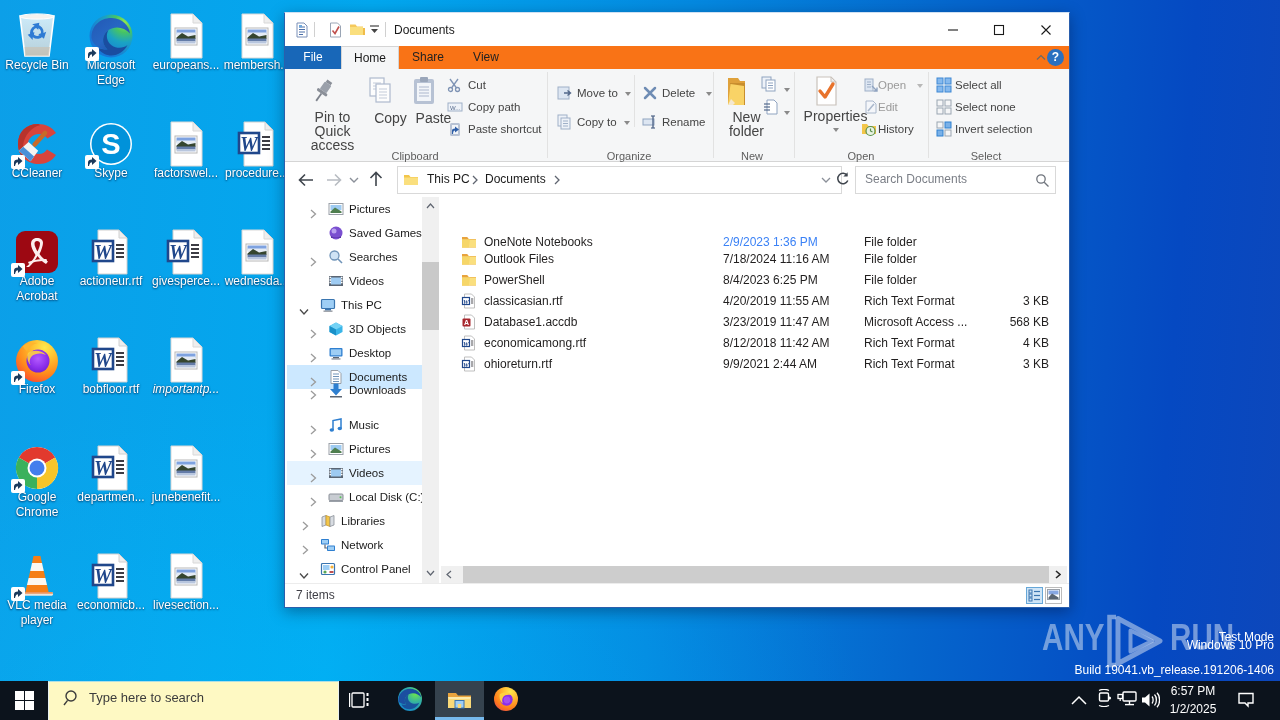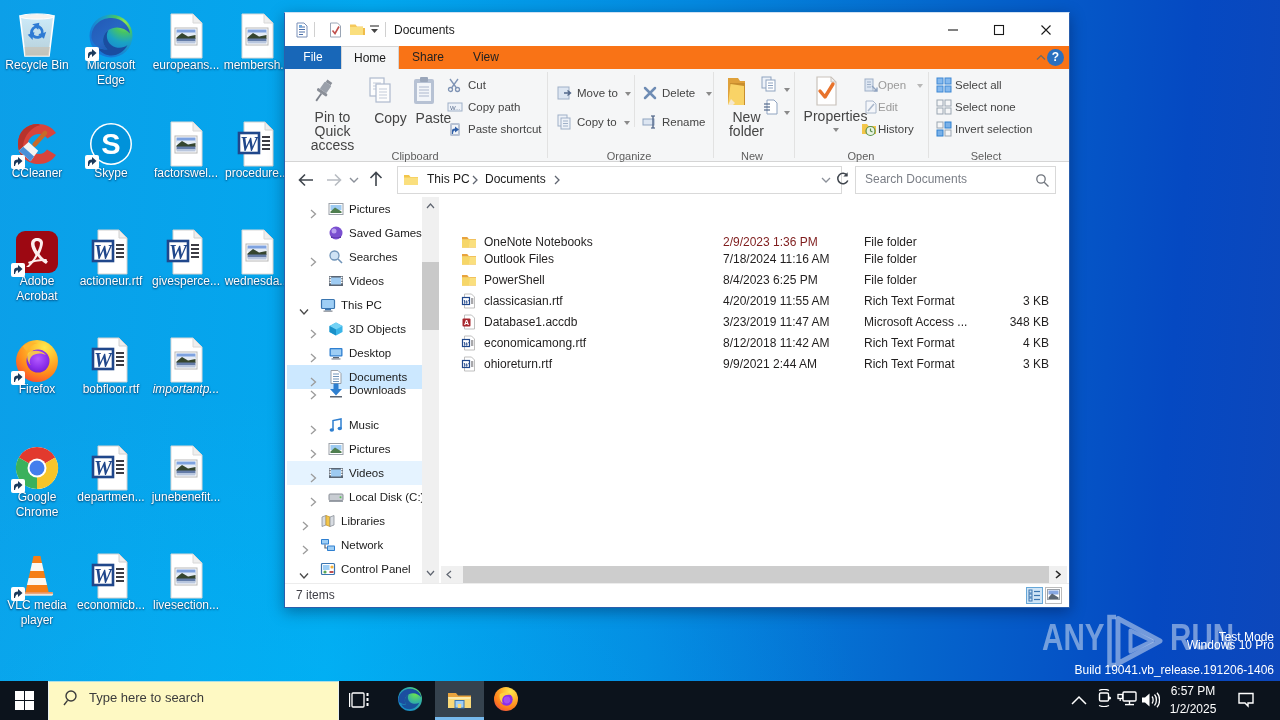--- a/index.html
+++ b/index.html
@@ -924,21 +924,21 @@
         </div>
 </div>
     <div class="flist" id="flist">
 <div class="frow" style="top:35px;">
           <span class="fico"><svg width="16" height="16" viewBox="0 0 16 16">
               <path d="M1 3 L6.2 3 L7.8 5 L15 5 L15 13.5 L1 13.5 Z" fill="#e8a33d"></path>
               <path d="M1 5.5 L15 5.5 L15 13.5 L1 13.5 Z" fill="#fadf7e"></path>
               <path d="M1 5.5 L9 5.5 L7.8 13.5 L1 13.5 Z" fill="#f6d668"></path>
             </svg></span>
           <span class="fname">OneNote Notebooks</span>
-          <span class="fdate" style="color:#7f1d1d;">2/9/2023 1:36 PM</span>
+          <span class="fdate" style="color:#3b82f6;">2/9/2023 1:36 PM</span>
           <span class="ftype" style="color:#211f1f;">File folder</span>
           <span class="fsize"></span>
         </div>
 <div class="frow" style="top:52px;">
           <span class="fico"><svg width="16" height="16" viewBox="0 0 16 16">
               <path d="M1 3 L6.2 3 L7.8 5 L15 5 L15 13.5 L1 13.5 Z" fill="#e8a33d"></path>
               <path d="M1 5.5 L15 5.5 L15 13.5 L1 13.5 Z" fill="#fadf7e"></path>
               <path d="M1 5.5 L9 5.5 L7.8 13.5 L1 13.5 Z" fill="#f6d668"></path>
             </svg></span>
           <span class="fname">Outlook Files</span>
@@ -975,21 +975,21 @@
         </div>
 <div class="frow" style="top:115px;">
           <span class="fico"><svg width="16" height="16" viewBox="0 0 16 16">
               <path d="M3.5 1 L10.5 1 L13.5 4 L13.5 15 L3.5 15 Z" fill="#fff" stroke="#b8b8b8" stroke-width=".9"></path>
               <rect x="1.5" y="4.5" width="8" height="8" rx="1" fill="#a8272e"></rect>
               <text x="5.5" y="11" font-size="7" font-weight="bold" text-anchor="middle" fill="#fff" font-family="Liberation Sans,sans-serif">A</text>
             </svg></span>
           <span class="fname">Database1.accdb</span>
           <span class="fdate" style="color:#211f1f;">3/23/2019 11:47 AM</span>
           <span class="ftype" style="color:#211f1f;">Microsoft Access ...</span>
-          <span class="fsize">348 KB</span>
+          <span class="fsize">568 KB</span>
         </div>
 <div class="frow" style="top:136px;">
           <span class="fico"><svg width="16" height="16" viewBox="0 0 16 16">
               <path d="M3.5 1 L10.5 1 L13.5 4 L13.5 15 L3.5 15 Z" fill="#fff" stroke="#b8b8b8" stroke-width=".9"></path>
               <rect x="1.5" y="4.5" width="7" height="7" fill="#fff" stroke="#20478b" stroke-width="1.2"></rect>
               <text x="5" y="10.5" font-size="6.5" font-weight="bold" font-style="italic" text-anchor="middle" fill="#20478b" font-family="Liberation Serif,serif">W</text>
               <g stroke="#3c3c44" stroke-width=".9">
                 <line x1="10" y1="6" x2="12.3" y2="6"></line>
                 <line x1="10" y1="8" x2="12.3" y2="8"></line>
                 <line x1="10" y1="10" x2="12.3" y2="10"></line>

